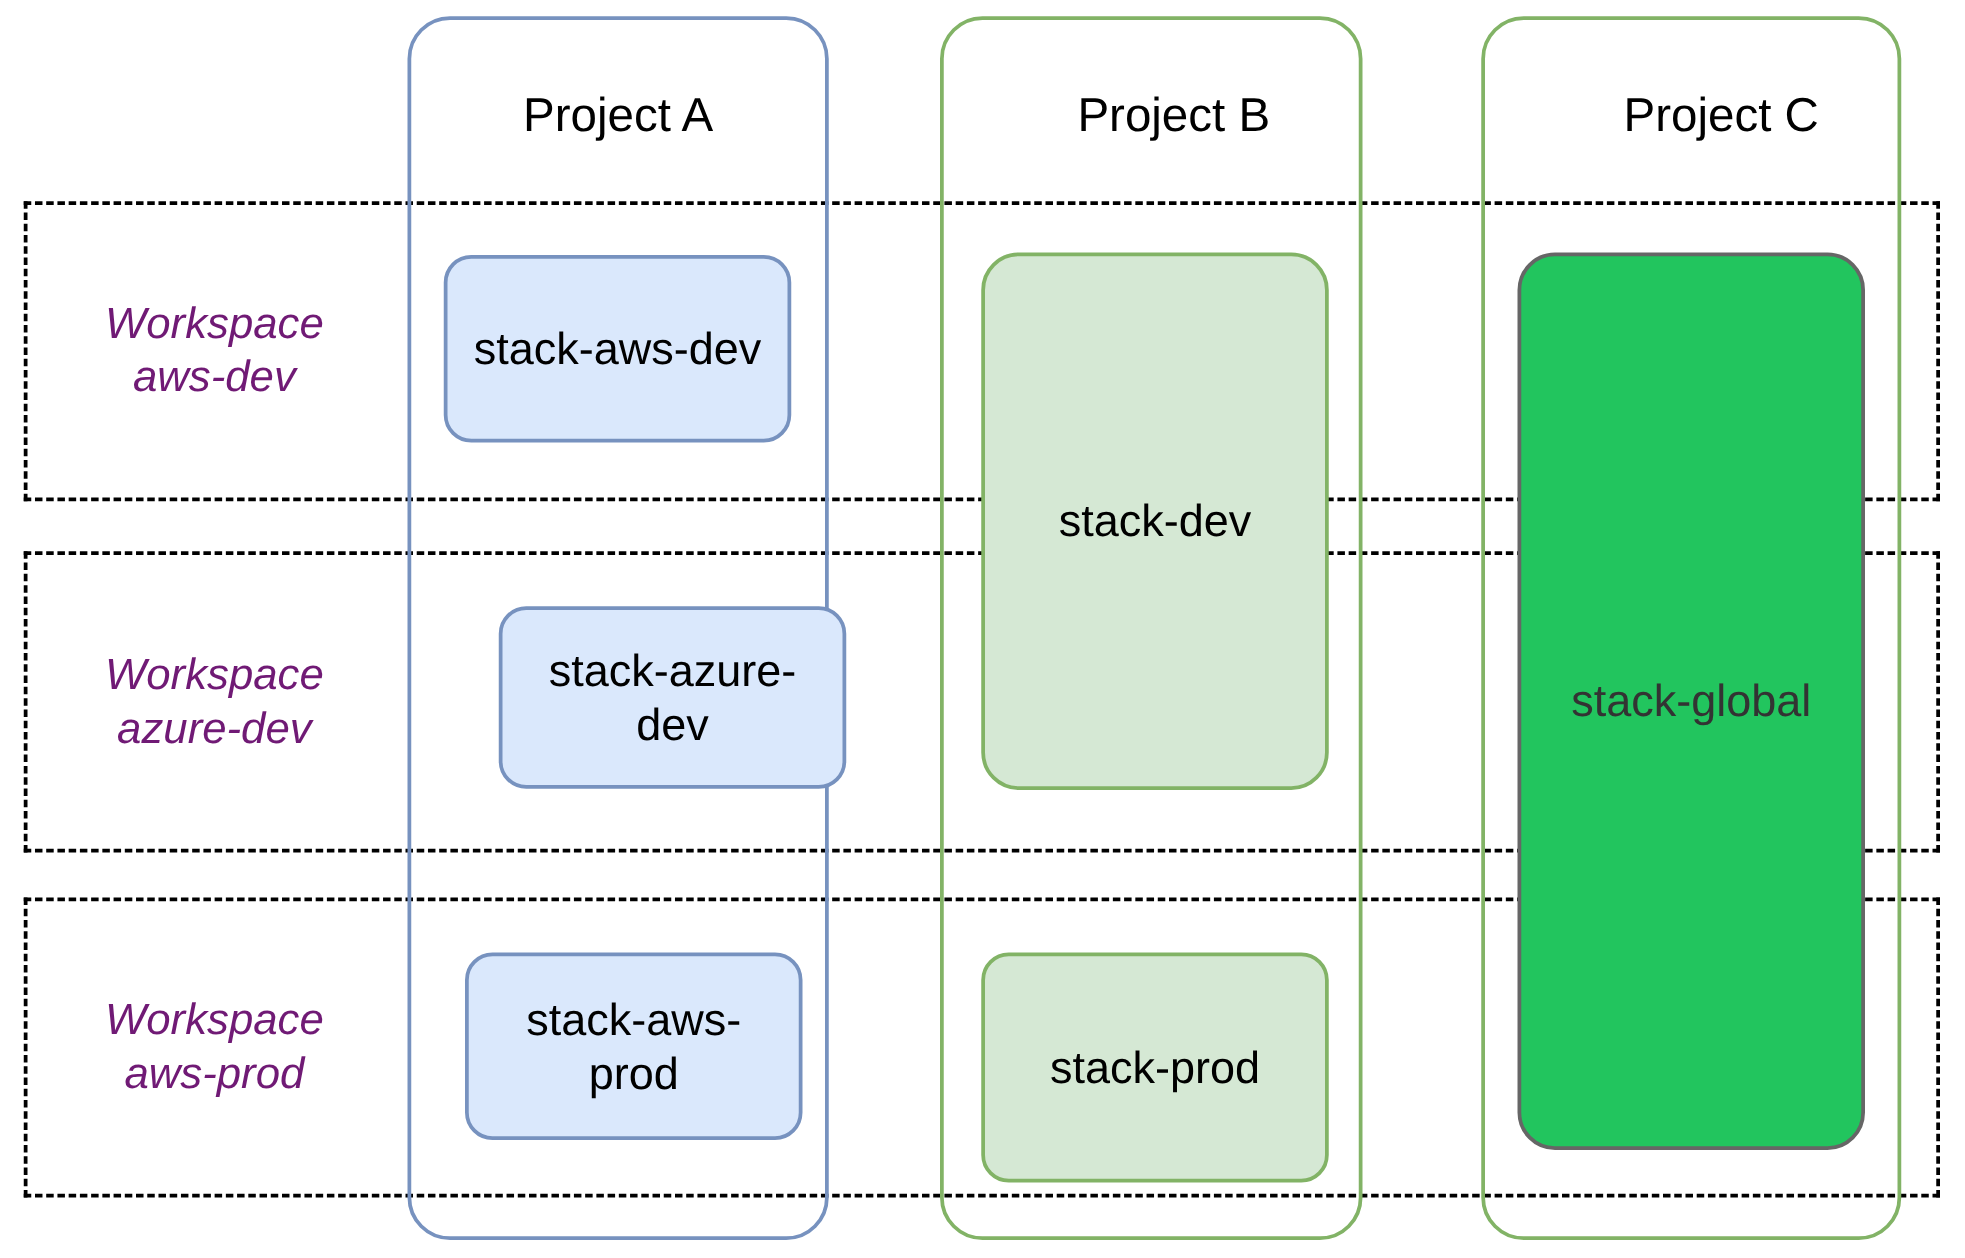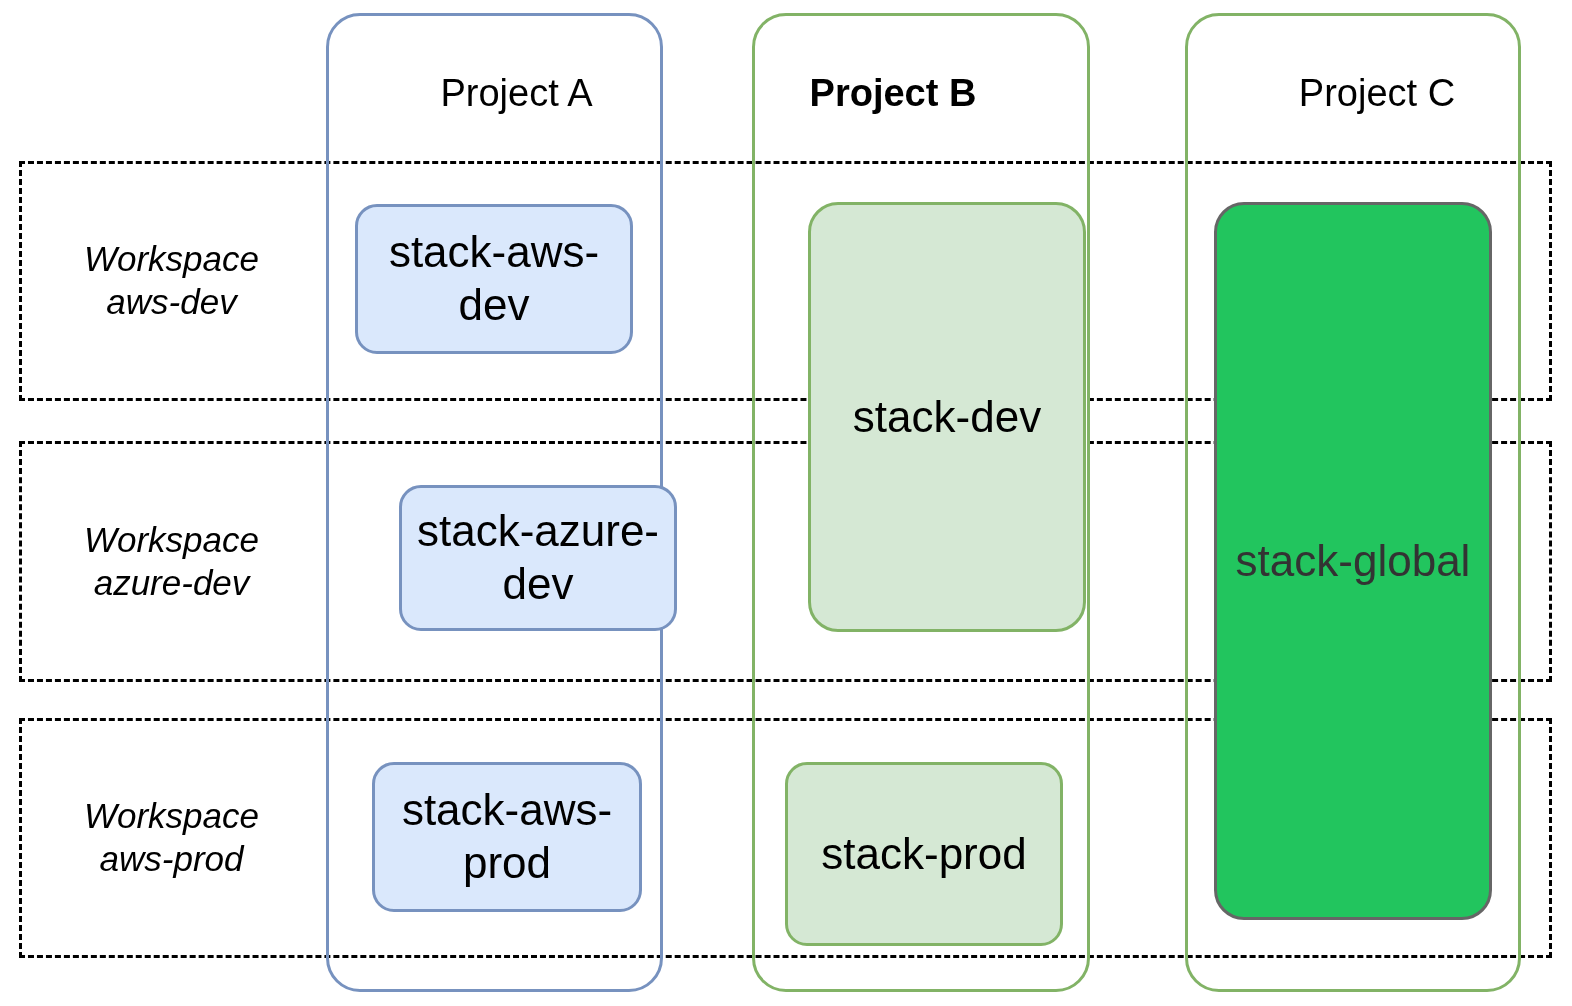--- a/index.html
+++ b/index.html
@@ -28,21 +28,21 @@
     position: absolute;
     box-sizing: border-box;
     display: flex;
     flex-direction: column;
     align-items: center;
     justify-content: center;
     text-align: center;
     font-style: italic;
     font-size: 35px;
     line-height: 1.22;
-    color: #000000;
+    color: #701a75;
     z-index: 4;
     white-space: nowrap;
   }
 
   
   .project {
     position: absolute;
     box-sizing: border-box;
     border-radius: 34px;
     background: transparent;
@@ -64,21 +64,21 @@
 
   
   .stack {
     position: absolute;
     box-sizing: border-box;
     border-radius: 22px;
     display: flex;
     align-items: center;
     justify-content: center;
     text-align: center;
-    font-size: 44px;
+    font-size: 36px;
     line-height: 1.2;
     z-index: 6;
     padding: 4px 10px;
   }
   .stack .stack-text { display: block; }
 
   .stack.blue {
     background: #dae8fc;
     border: 3px solid #7792bf;
     color: #000000;
@@ -113,37 +113,37 @@
   </div>
   <div class="ws-label" style="left:24px; top:718px; width:295px; height:240px;">
     <span>Workspace</span>
     <span>aws-prod</span>
   </div>
 
   <div class="project blue" style="left:326px; top:13px; width:337px; height:979px;"></div>
   <div class="project green" style="left:752px; top:13px; width:338px; height:979px;"></div>
   <div class="project green" style="left:1185px; top:13px; width:336px; height:979px;"></div>
 
-  <div class="project-title" style="left:326px; top:72px; width:337px;padding-left:22px;">Project A</div>
-  <div class="project-title" style="left:724px; top:72px; width:338px;font-weight:bold;">Project B</div>
+  <div class="project-title" style="left:326px; top:72px; width:337px;">Project A</div>
+  <div class="project-title" style="left:770px; top:72px; width:338px;">Project B</div>
   <div class="project-title" style="left:1185px; top:72px; width:336px;margin-left:24px;">Project C</div>
 
   <div class="stack blue" style="left:355px; top:204px; width:278px; height:150px;">
     <span class="stack-text">stack-aws-dev</span>
   </div>
 
   <div class="stack blue" style="left:355px; top:485px; width:278px; height:146px;margin-left:44px;">
     <span class="stack-text">stack-azure-dev</span>
   </div>
 
   <div class="stack blue" style="left:372px; top:762px; width:270px; height:150px;">
     <span class="stack-text">stack-aws-prod</span>
   </div>
 
-  <div class="stack green" style="left:785px; top:202px; width:278px; height:430px; border-radius:30px;margin-left:23px;">
+  <div class="stack green" style="left:785px; top:202px; width:278px; height:430px; border-radius:30px;">
     <span class="stack-text">stack-dev</span>
   </div>
 
   <div class="stack green" style="left:785px; top:762px; width:278px; height:184px;">
     <span class="stack-text">stack-prod</span>
   </div>
 
   <div class="stack gray" style="left:1214px; top:202px; width:278px; height:718px; border-radius:30px;">
     <span class="stack-text">stack-global</span>
   </div>

